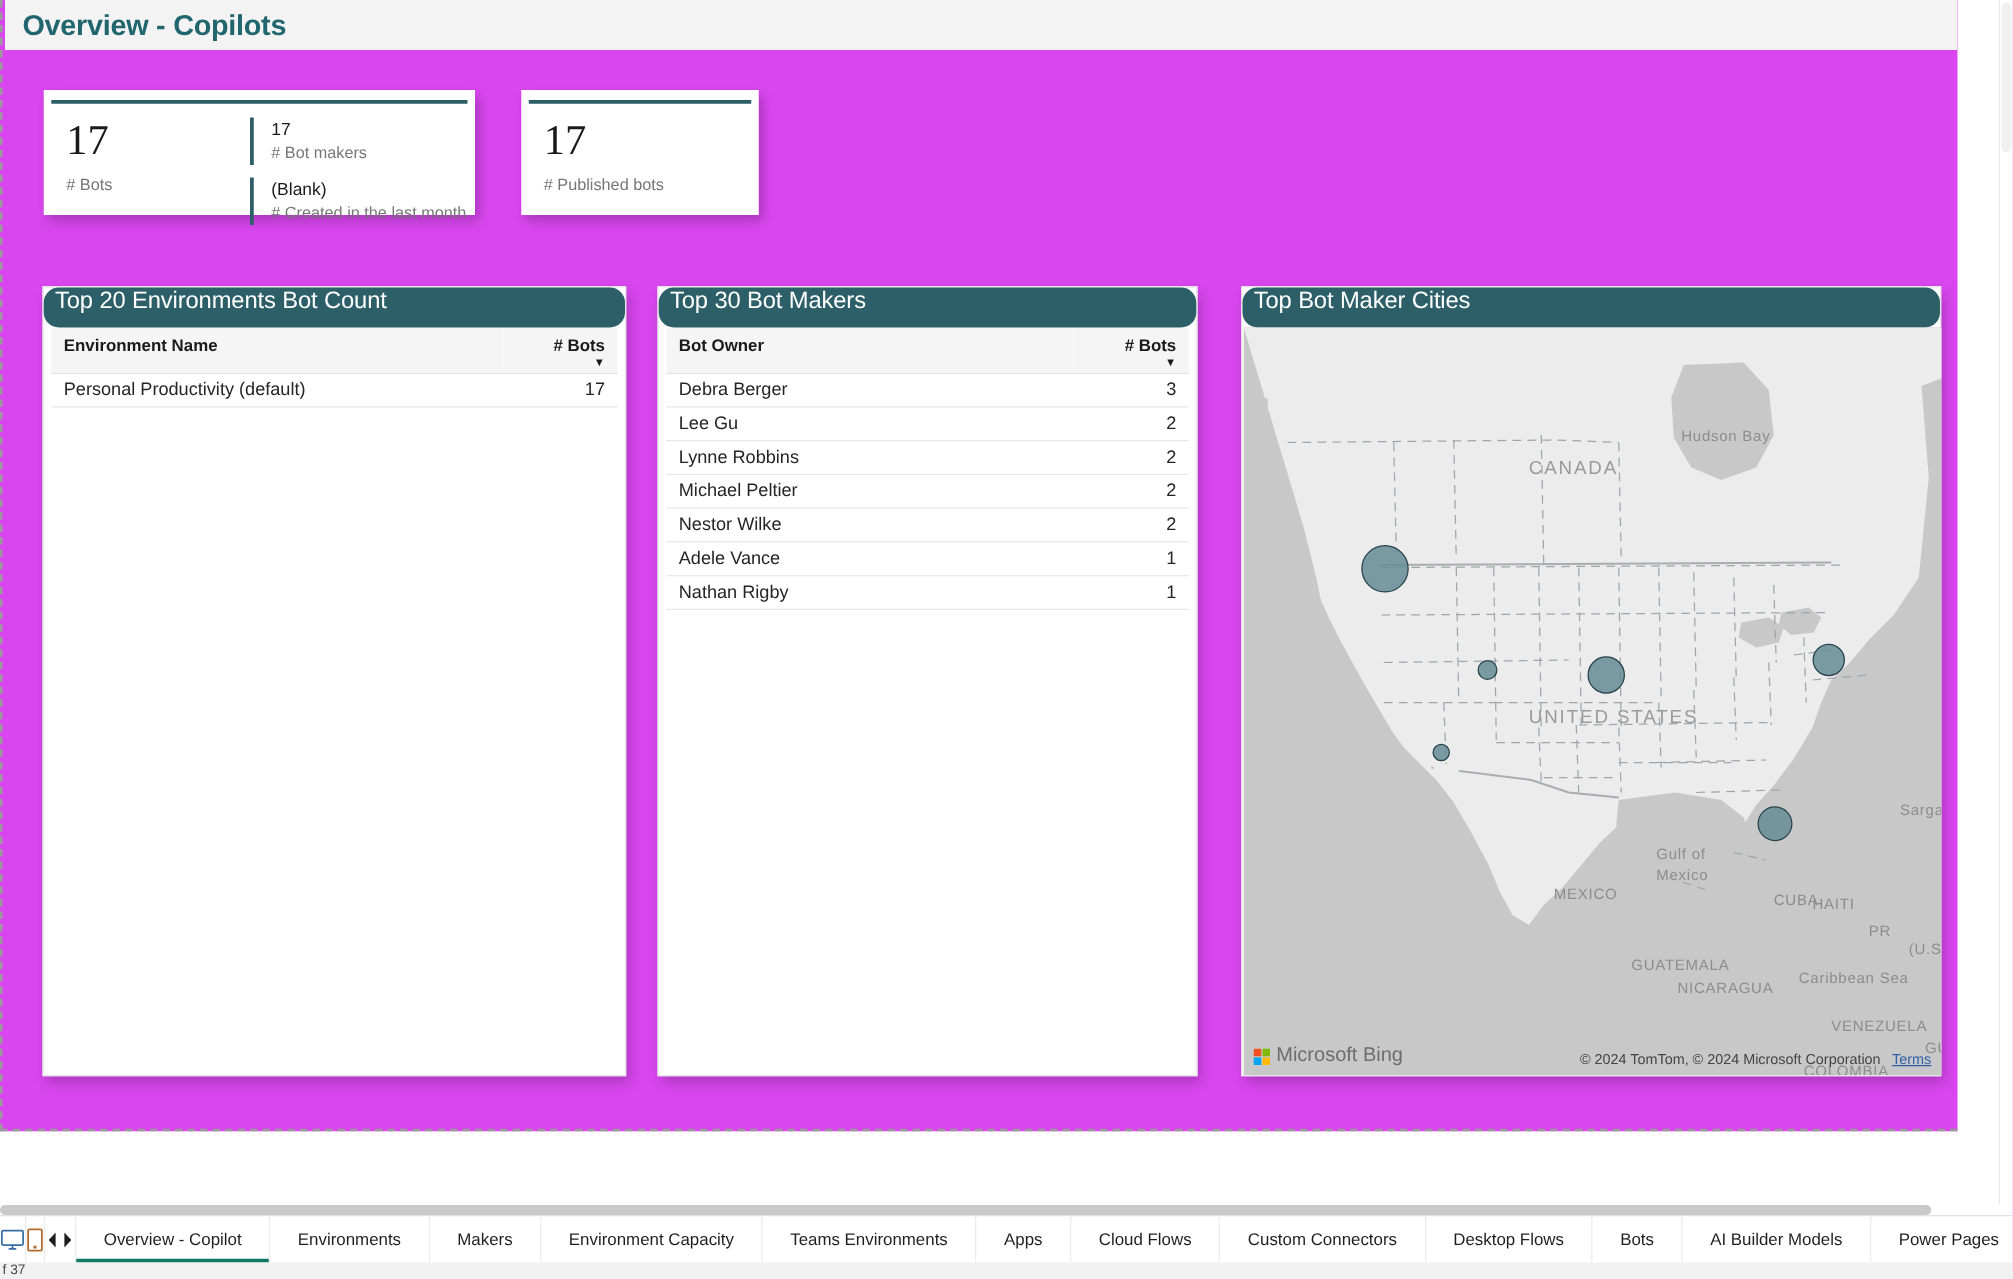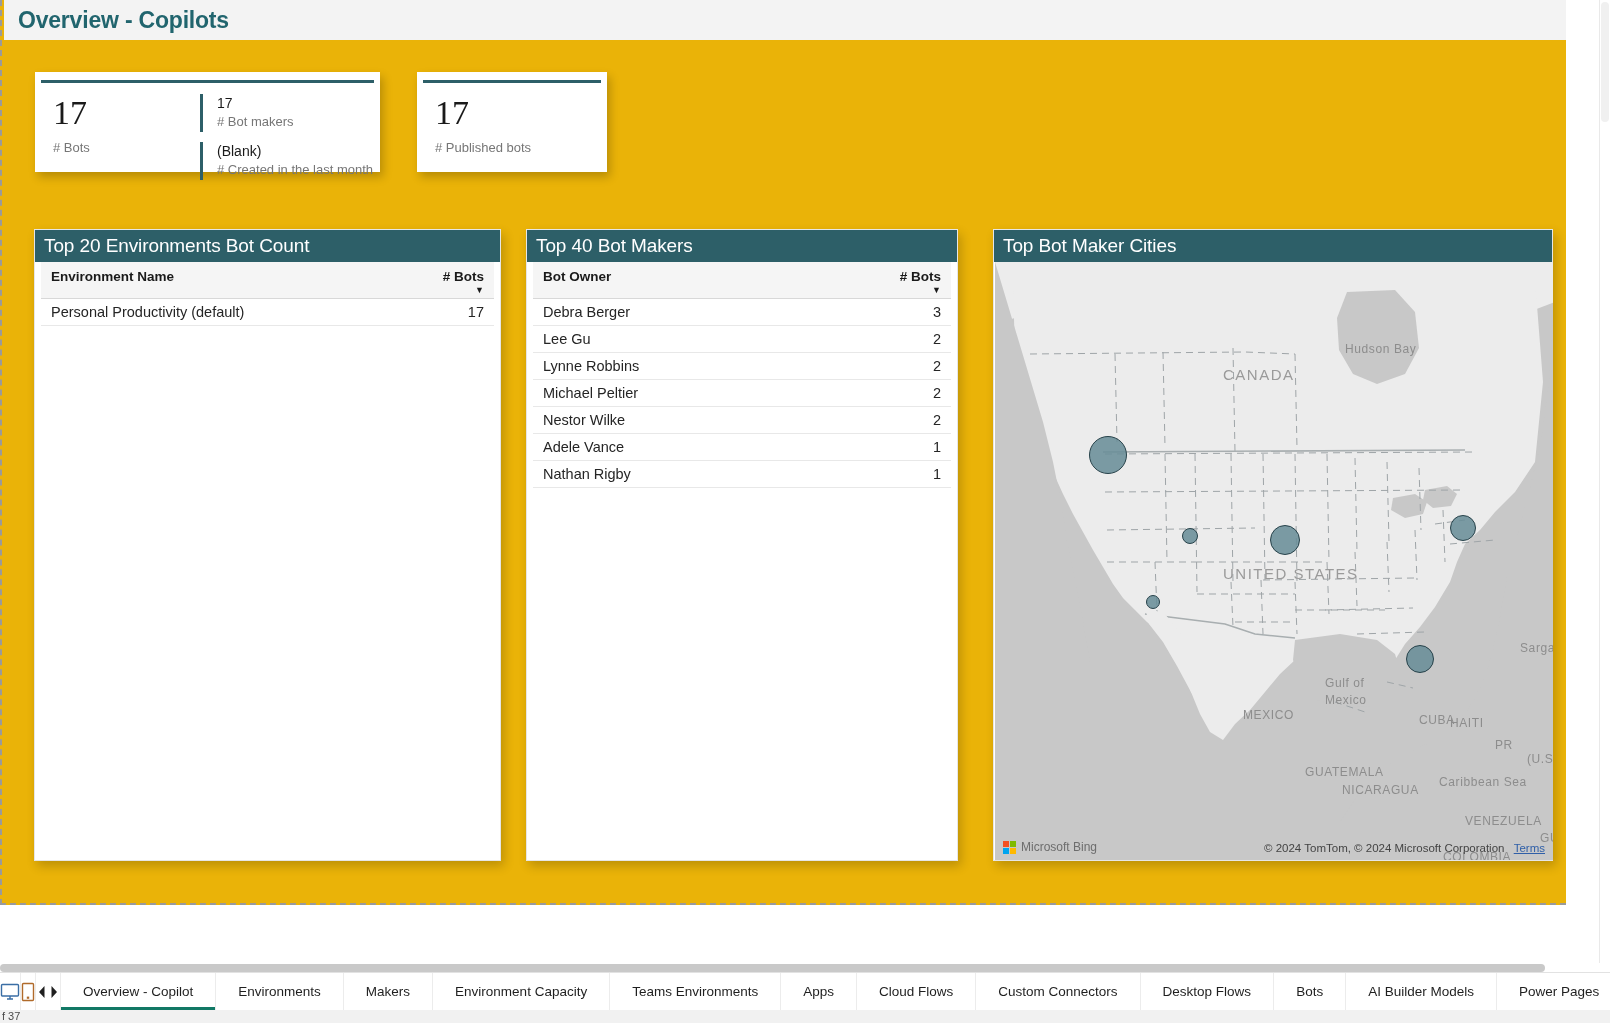--- a/index.html
+++ b/index.html
@@ -8,21 +8,21 @@
     background: #ffffff;
     font-family: "Liberation Sans", sans-serif;
     overflow: hidden;
   }
   #root { position: relative; width: 1610px; height: 1023px; }
 
   
   .canvas {
     position: absolute; left: 0; top: 0;
     width: 1566px; height: 905px;
-    background: #eab308;
+    background: #d946ef;
     border-left: 2px dashed #9a9a9a;
     border-bottom: 2px dashed #9a9a9a;
     overflow: hidden;
   }
 
   
   .title-bar {
     position: absolute; left: 2px; top: 0;
     width: 1562px; height: 40px;
     background: #f3f3f3;
@@ -64,22 +64,23 @@
 
   
   .panel {
     position: absolute;
     background: #ffffff;
     border: 1px solid #e6e6e6;
     box-shadow: 3px 5px 10px rgba(0,0,0,0.20);
   }
   .panel-header {
     height: 32px; background: #2d5f68;
-    display: flex; align-items: center;
+    display: flex; align-items: flex-start;
     padding-left: 9px;
+    border-radius: 12px;
   }
   .panel-header .panel-title {
     color: #ffffff; font-size: 19px; letter-spacing: -0.1px;
   }
 
   
   .tbl { width: 100%; border-collapse: collapse; table-layout: fixed; }
   .tbl thead th {
     font-size: 13.5px; font-weight: bold; color: #1a1a1a;
     background: #f5f5f5;
@@ -126,21 +127,21 @@
   .attrib-bing {
     position: absolute; left: 8px; bottom: 6px;
     display: flex; align-items: center; gap: 5px;
   }
   .bing-logo {
     width: 13px; height: 13px;
     display: grid; grid-template-columns: 1fr 1fr; grid-template-rows: 1fr 1fr;
     gap: 1px;
   }
   .bing-logo i { display: block; }
-  .attrib-bing span { font-size: 12px; color: #6d6d6d; }
+  .attrib-bing span { font-size: 16px; color: #6d6d6d; }
   .attrib-right {
     position: absolute; right: 8px; bottom: 6px;
     font-size: 11.5px; color: #444; white-space: nowrap;
   }
   .attrib-right .terms { color: #2f5fa8; text-decoration: underline; margin-left: 6px; }
 
   
   .hscroll-track {
     position: absolute; left: 0; top: 963px;
     width: 1610px; height: 10px; background: #ffffff;
@@ -256,21 +257,21 @@
               <td class="col-name">Personal Productivity (default)</td>
               <td class="col-num">17</td>
             </tr>
           </tbody>
         </table>
       </div>
     </div>
 
     <div class="panel" style="left:524px; top:229px; width:432px; height:632px;">
       <div class="panel-header">
-        <div class="panel-title">Top 40 Bot Makers</div>
+        <div class="panel-title">Top 30 Bot Makers</div>
       </div>
       <div class="tbl-wrap">
         <table class="tbl">
           <thead>
             <tr>
               <th class="col-name">Bot Owner</th>
               <th class="col-num" style="width:92px;">
                 <span># Bots</span>
                 <span class="sort-caret">▼</span>
               </th>

